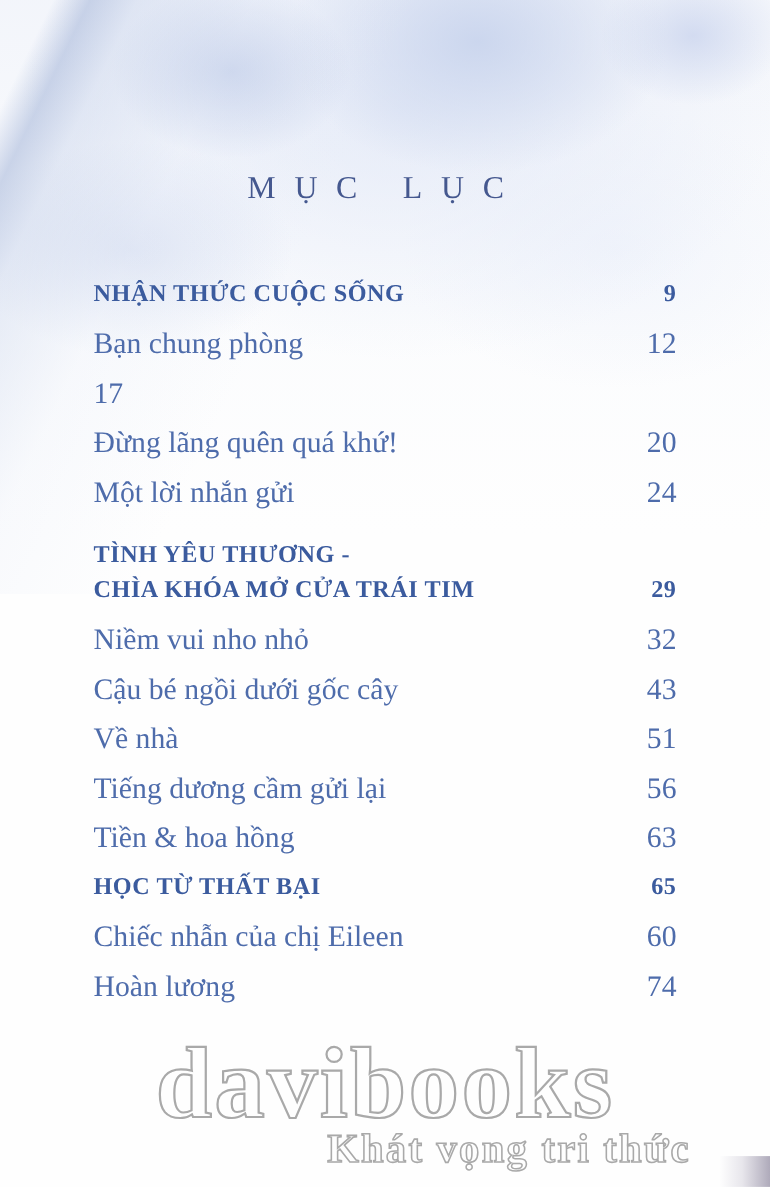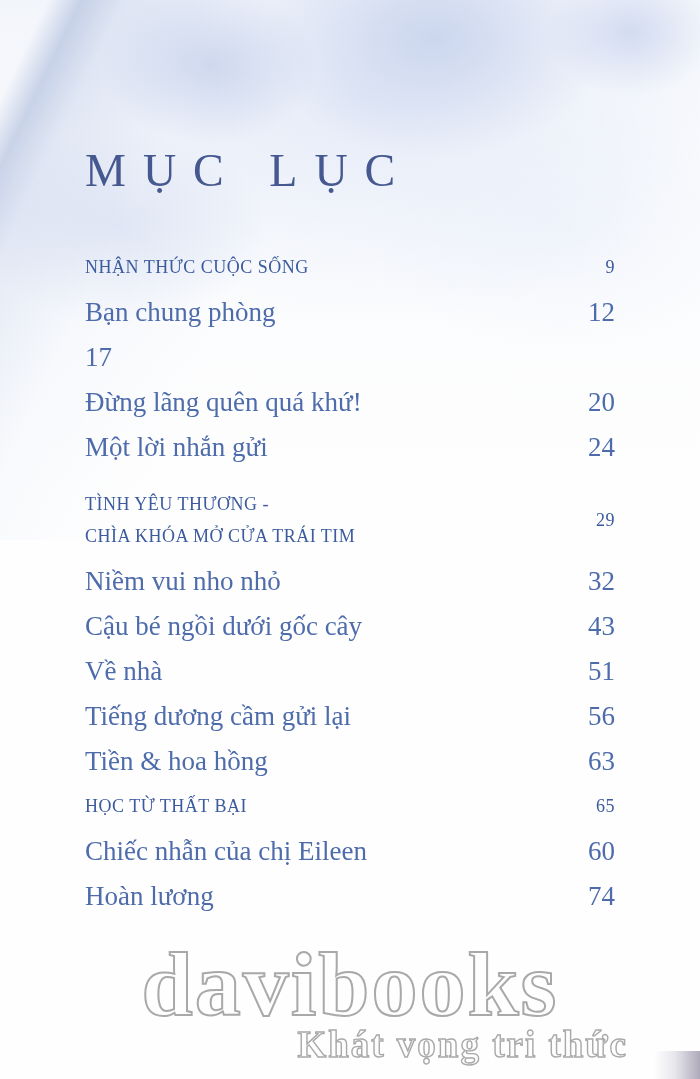--- a/index.html
+++ b/index.html
@@ -38,27 +38,28 @@
       linear-gradient(180deg, rgba(226,232,246,0.40) 0%, rgba(240,244,251,0.25) 45%, rgba(255,255,255,0) 90%);
   }
 
   
   .page-content {
     position: relative;
     padding: 146px 85px 0 85px;
   }
 
   .page-title {
-    font-size: 46px;
+    font-size: 29px;
     line-height: 50px;
     font-weight: normal;
     letter-spacing: 17px;
     color: var(--title, #45588f);
     margin: 0 0 55px 0;
     white-space: nowrap;
+    text-align: center;
   }
 
   .toc-list { }
 
   .toc-row {
     display: flex;
     justify-content: space-between;
     align-items: flex-end;
     margin-bottom: 13px;
   }
@@ -72,26 +73,26 @@
     line-height: 32px;
     text-align: right;
   }
 
   .toc-row.entry .label,
   .toc-row.entry .page { color: var(--entry, #4e6cab); }
 
   .toc-row.section .label,
   .toc-row.section .page {
     color: var(--heading, #3b5b9e);
-    font-weight: normal;
-    font-size: 18px;
+    font-weight: bold;
+    font-size: 22px;
     letter-spacing: 0.5px;
   }
 
-  .toc-row.gap-before { margin-top: 25px; align-items: center; }
+  .toc-row.gap-before { margin-top: 25px; }
 
   
   .watermark {
     position: absolute;
     left: 0;
     top: 938px;
     width: 700px;
     pointer-events: none;
     font-family: Liberation Serif, serif;
   }

